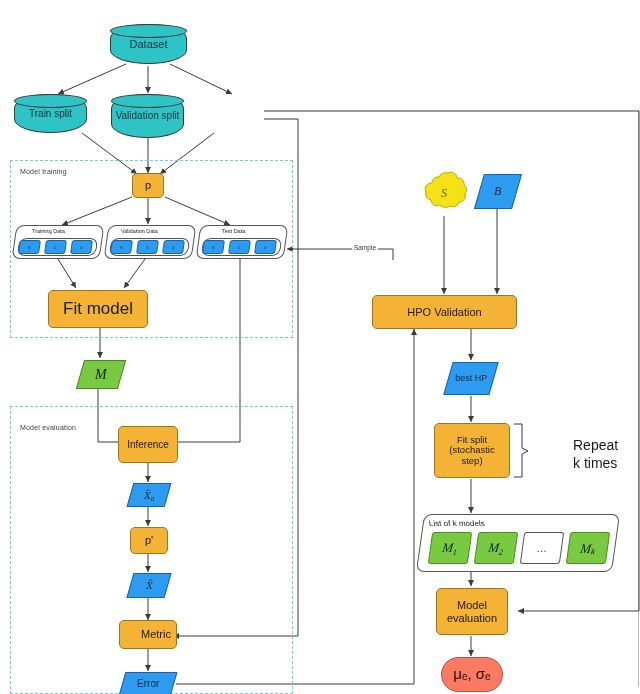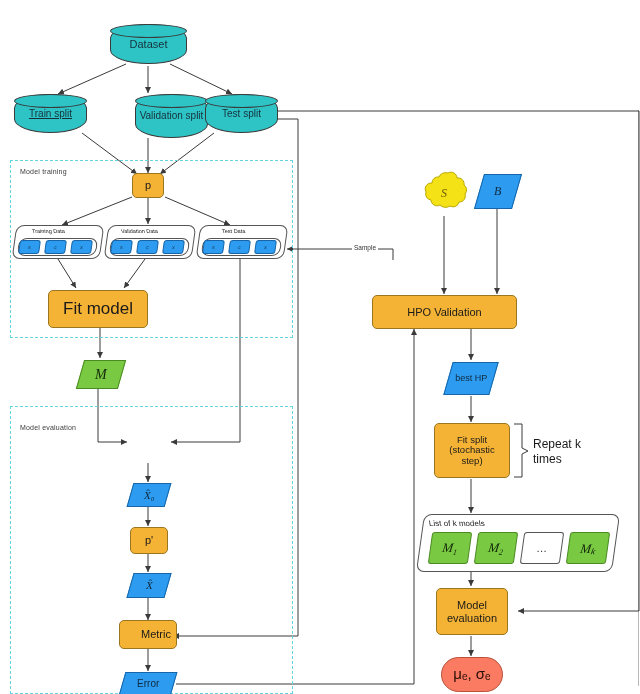--- a/index.html
+++ b/index.html
@@ -48,21 +48,21 @@
   .chip.green{background:#7ac943;border:1px solid #4b8a22;color:#12270a;}
 
   
   .cloud{position:absolute;display:flex;align-items:center;justify-content:center;}
   .cloud .lbl{position:relative;z-index:3;font-size:12px;color:#6b5a00;
               font-family:"Liberation Serif",serif;font-style:italic;}
 
   .math{font-family:"Liberation Serif",serif;font-style:italic;}
   .edge-label{position:absolute;font-size:6.5px;color:#333;background:#fff;
               padding:0 2px;white-space:nowrap;}
-  .brace-label{position:absolute;font-size:12px;color:#1a1a1a;line-height:1.25;}
+  .brace-label{position:absolute;font-size:14px;color:#1a1a1a;line-height:1.25;margin-left:40px;}
   .watermark{position:absolute;right:7px;bottom:4px;font-size:9px;color:#d8d8d8;
              letter-spacing:2px;}
   .outerline{position:absolute;border:1px solid #b9b9b9;box-sizing:border-box;}
 </style>
 </head>
 <body>
 
 <div id="canvas">
 
   <div class="outerline" style="left:294px;top:94px;width:345px;height:576px;border-left:none;border-top:none;border-bottom:none;"></div>
@@ -131,31 +131,28 @@
   <div class="frame" style="left:10px;top:144px;width:283px;height:178px;"></div>
   <div class="frame-label" style="left:20px;top:152px;">Model training</div>
 
   <div class="frame" style="left:10px;top:390px;width:283px;height:288px;"></div>
   <div class="frame-label" style="left:20px;top:408px;">Model evaluation</div>
 
   <div class="node cyl" style="left:110px;top:8px;width:77px;height:40px;font-size:11px;">
     <span>Dataset</span>
   </div>
 
-  <div class="node cyl" style="left:14px;top:78px;width:73px;height:39px;font-size:10px;text-decoration:underline;">
+  <div class="node cyl" style="left:14px;top:78px;width:73px;height:39px;font-size:10px;">
     <span>Train split</span>
   </div>
 
-  <div class="node cyl" style="left:111px;top:78px;width:73px;height:44px;font-size:10px;margin-left:24px;">
+  <div class="node cyl" style="left:111px;top:78px;width:73px;height:44px;font-size:10px;">
     <span>Validation split</span>
   </div>
 
-  <div class="node cyl" style="left:205px;top:78px;width:73px;height:39px;font-size:10px;">
-    <span>Test split</span>
-  </div>
 
   <div class="node proc" style="left:132px;top:157px;width:32px;height:25px;font-size:11px;">
     <span>p</span>
   </div>
 
   <div class="rcont" style="left:14px;top:209px;width:88px;height:34px;"></div>
   <div class="rcont-title" style="left:32px;top:212px;">Training Data</div>
   <div class="rcont-inner" style="left:18px;top:222px;width:79px;height:18px;"></div>
   <div class="chip" style="left:19px;top:224px;width:21px;height:14px;transform:skewX(-8deg);">s</div>
   <div class="chip" style="left:45px;top:224px;width:21px;height:14px;transform:skewX(-8deg);">c</div>
@@ -176,20 +173,23 @@
   <div class="chip" style="left:255px;top:224px;width:21px;height:14px;transform:skewX(-8deg);">x</div>
 
   <div class="node proc" style="left:48px;top:274px;width:100px;height:38px;font-size:17px;">
     <span>Fit model</span>
   </div>
 
   <div class="node par-green" style="left:80px;top:344px;width:42px;height:29px;font-size:14px;">
     <span class="math">M</span>
   </div>
 
+  <div class="node proc" style="left:118px;top:410px;width:60px;height:37px;font-size:10px;">
+    <span>Inference</span>
+  </div>
 
   <div class="node par-blue" style="left:130px;top:467px;width:38px;height:24px;font-size:11px;">
     <span class="math">X̂₀</span>
   </div>
 
   <div class="node proc" style="left:130px;top:511px;width:38px;height:27px;font-size:11px;">
     <span>p'</span>
   </div>
 
   <div class="node par-blue" style="left:130px;top:557px;width:38px;height:25px;font-size:11px;">

